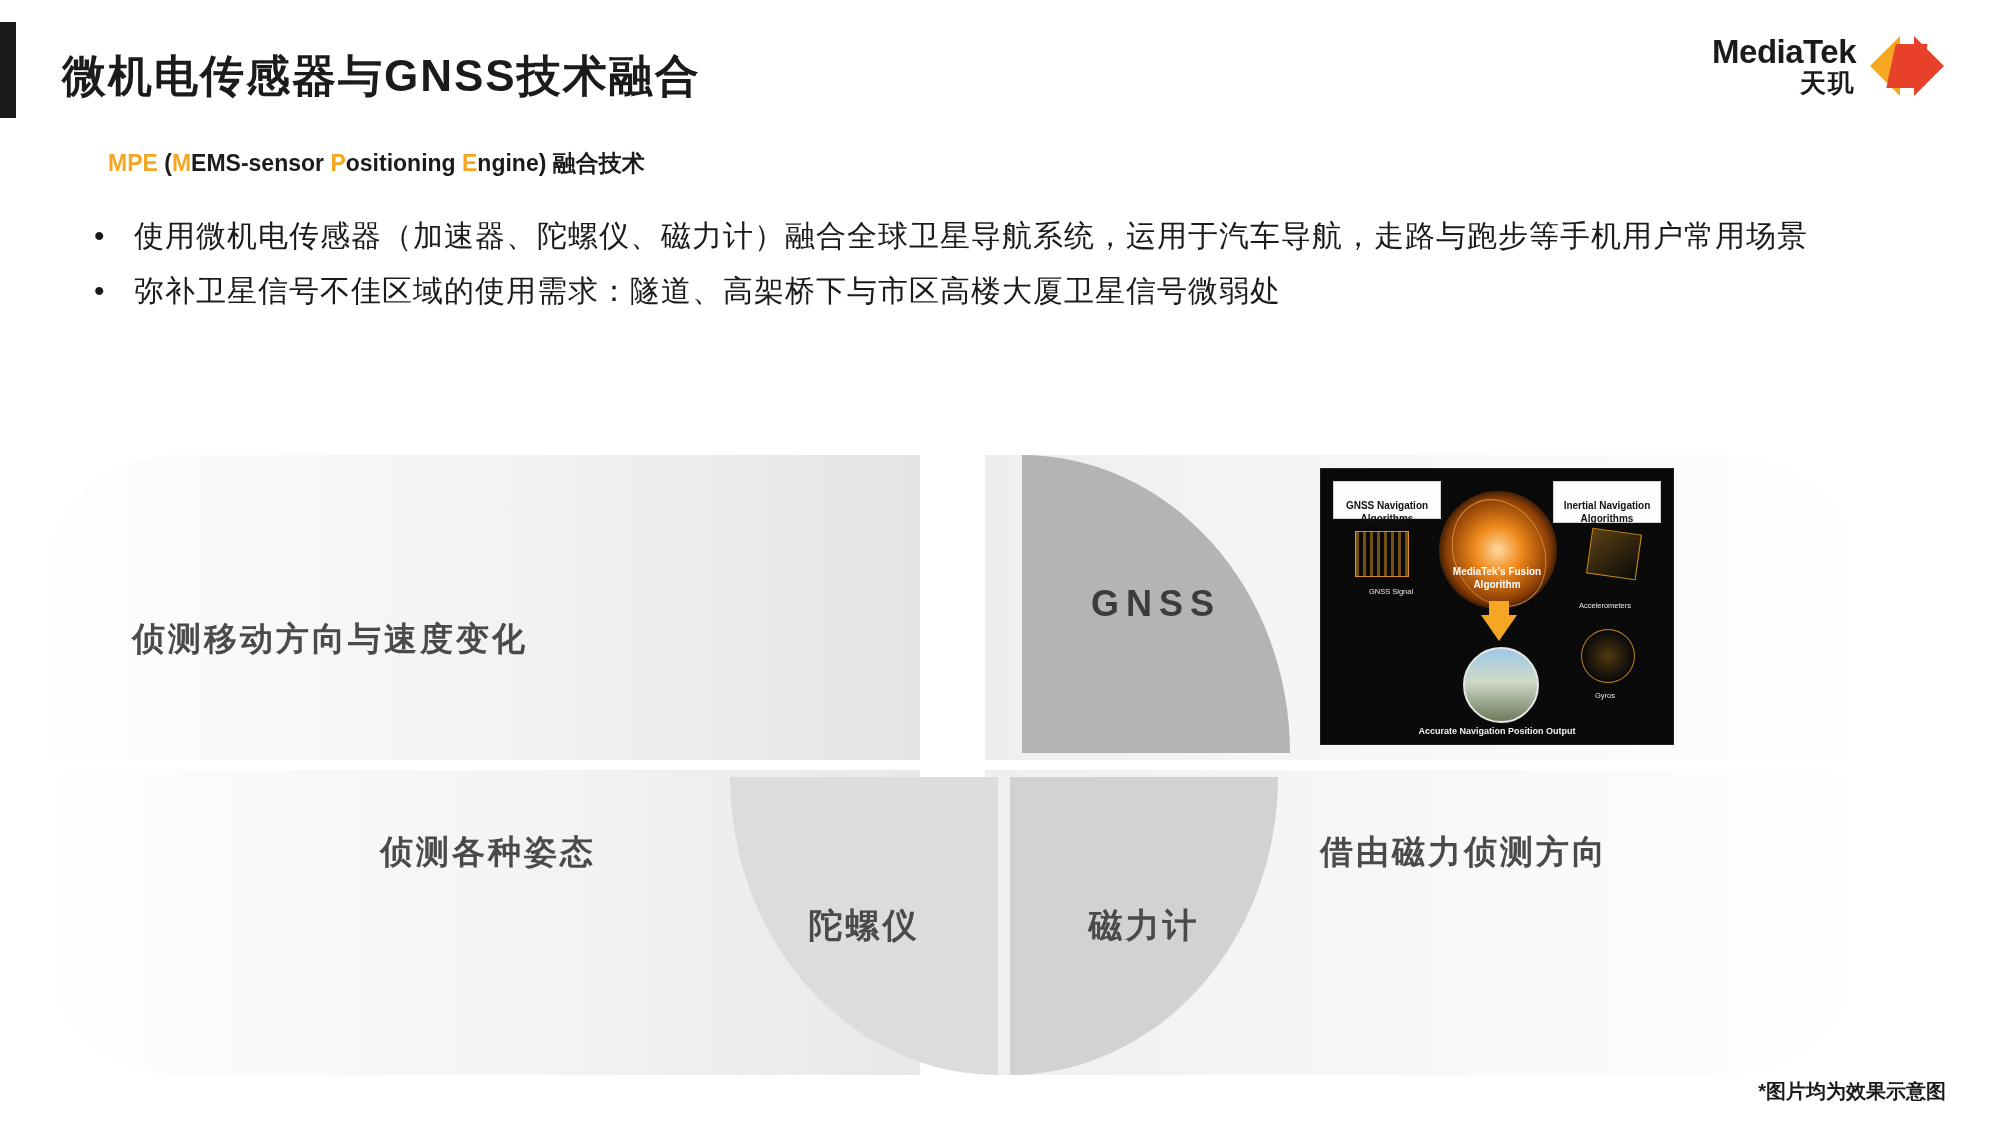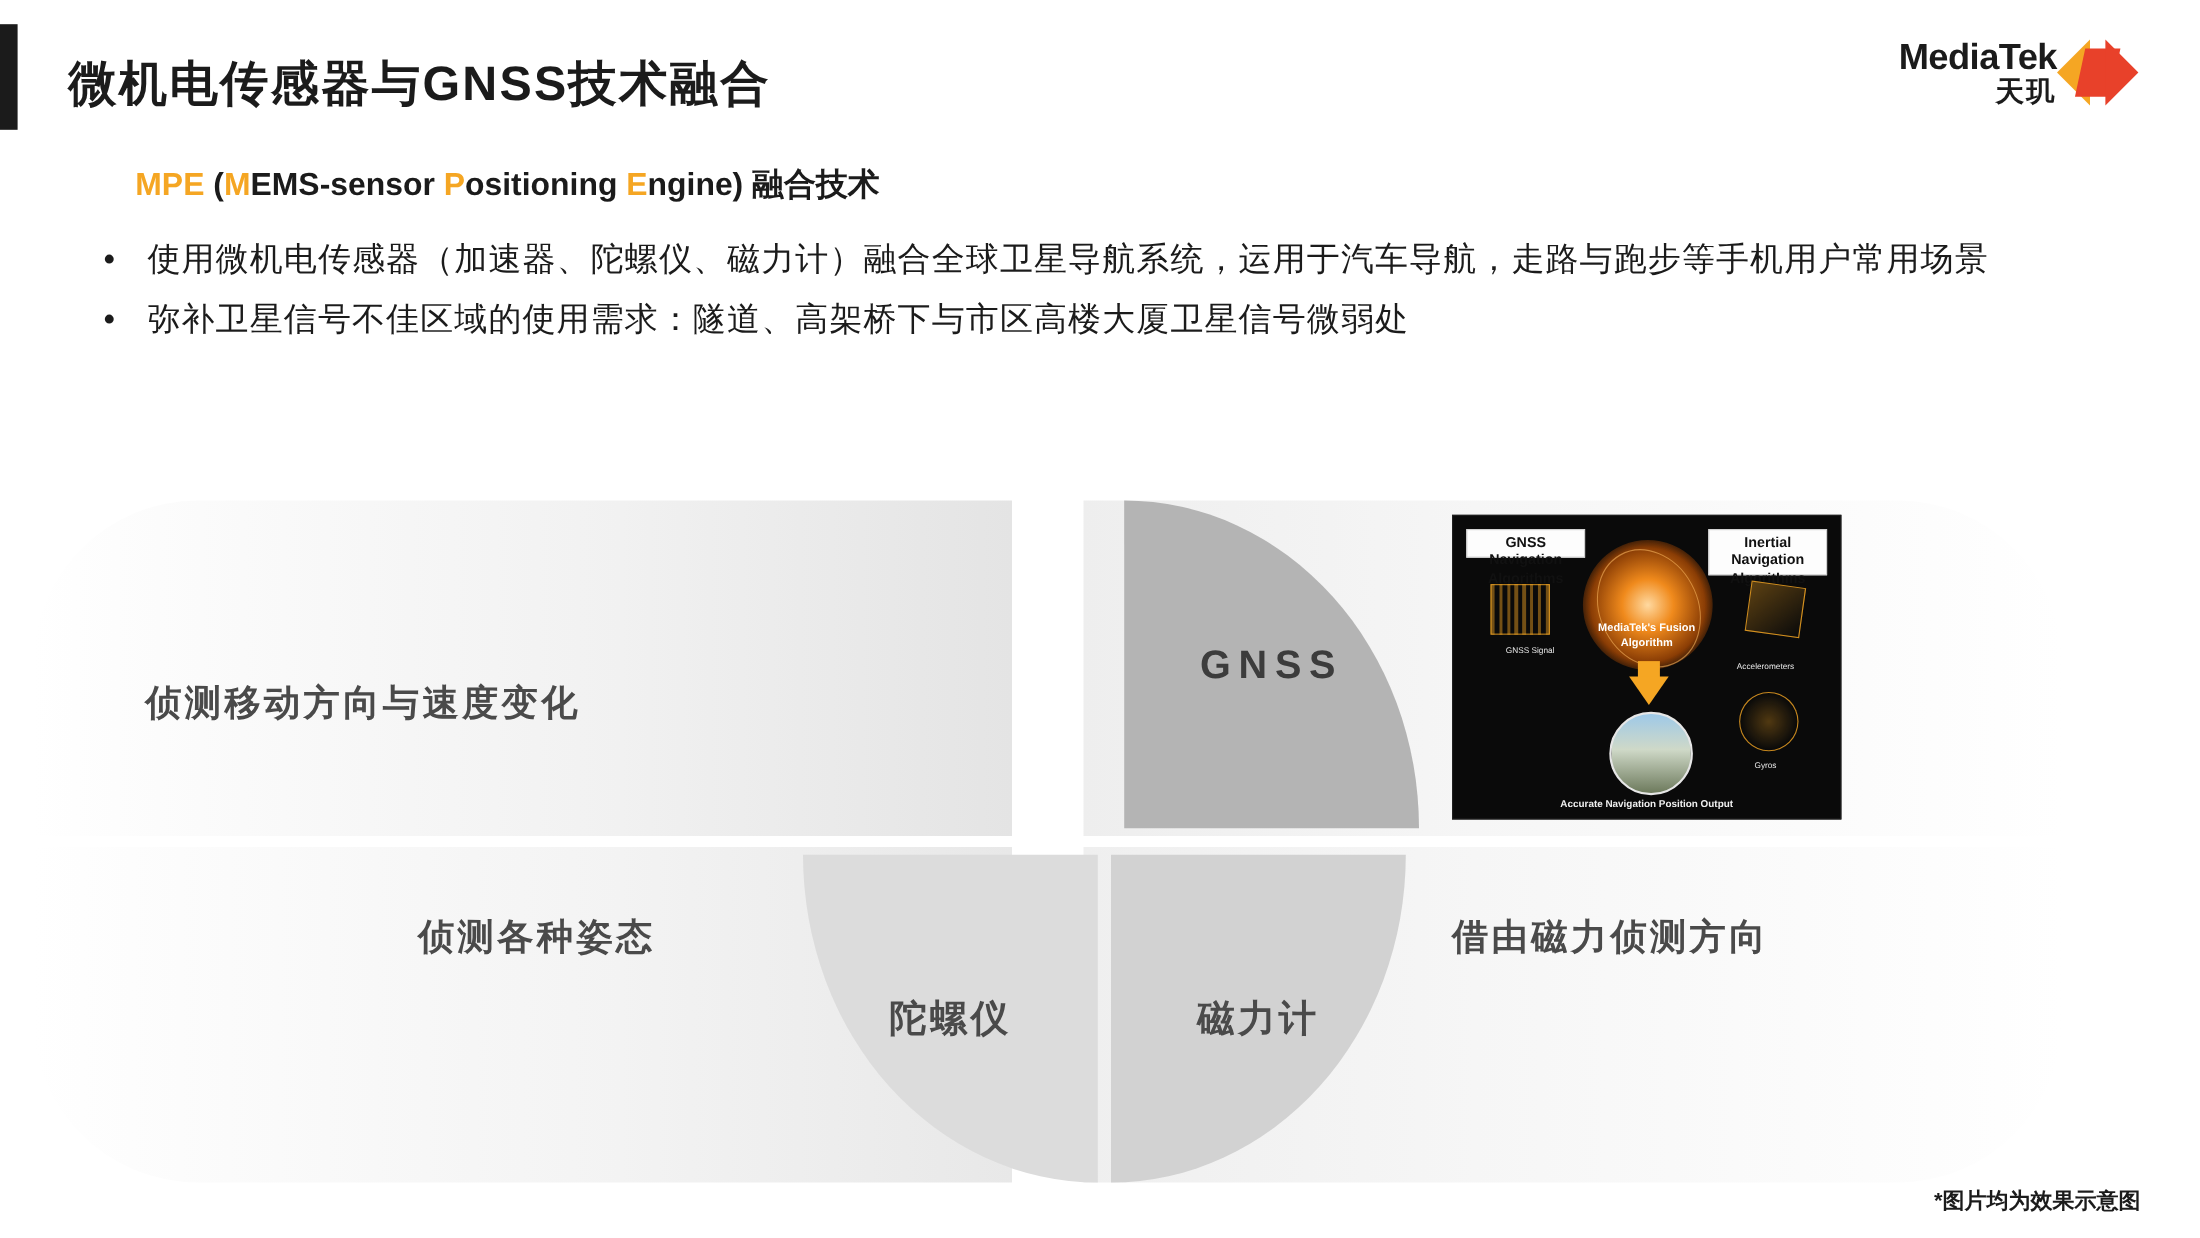--- a/index.html
+++ b/index.html
@@ -36,20 +36,21 @@
     white-space: nowrap;
   }
 
   
   .logo {
     position: absolute;
     right: 56px;
     top: 30px;
     display: flex;
     align-items: center;
+    gap: 14px;
   }
   .logo-text {
     text-align: right;
     line-height: 1.05;
   }
   .logo-text .brand {
     font-size: 33px;
     font-weight: bold;
     color: #1b1b1b;
     letter-spacing: -0.5px;
@@ -85,23 +86,23 @@
     position: absolute;
     left: 21px; top: 14px;
     width: 32px; height: 44px;
     background: #e8412a;
     transform: skewX(-12deg);
   }
 
   
   .subtitle {
     position: absolute;
-    left: 123px;
+    left: 108px;
     top: 148px;
-    font-size: 29px;
+    font-size: 23px;
     font-weight: bold;
     color: #1b1b1b;
     white-space: nowrap;
   }
   .subtitle .hl { color: #f5a623; }
 
   .bullets {
     position: absolute;
     left: 94px;
     top: 212px;
@@ -222,26 +223,26 @@
     width: 352px;
     height: 275px;
     background: #0a0a0a;
     border: 1px solid #202020;
     overflow: hidden;
   }
   .tb-box {
     position: absolute;
     background: #fdfdfd;
     border: 1px solid #d0d0d0;
-    font-size: 13px;
+    font-size: 10px;
     font-weight: bold;
     color: #111;
     text-align: center;
     line-height: 1.25;
-    padding: 3px 2px;
+    padding: 18px 2px;
     box-sizing: border-box;
   }
   .tb-left-title { left: 12px; top: 12px; width: 108px; height: 26px; }
   .tb-right-title { right: 12px; top: 12px; width: 108px; height: 42px; }
   .tb-cap {
     position: absolute;
     color: #e8e8e8;
     font-size: 7.5px;
     text-align: center;
     width: 120px;

